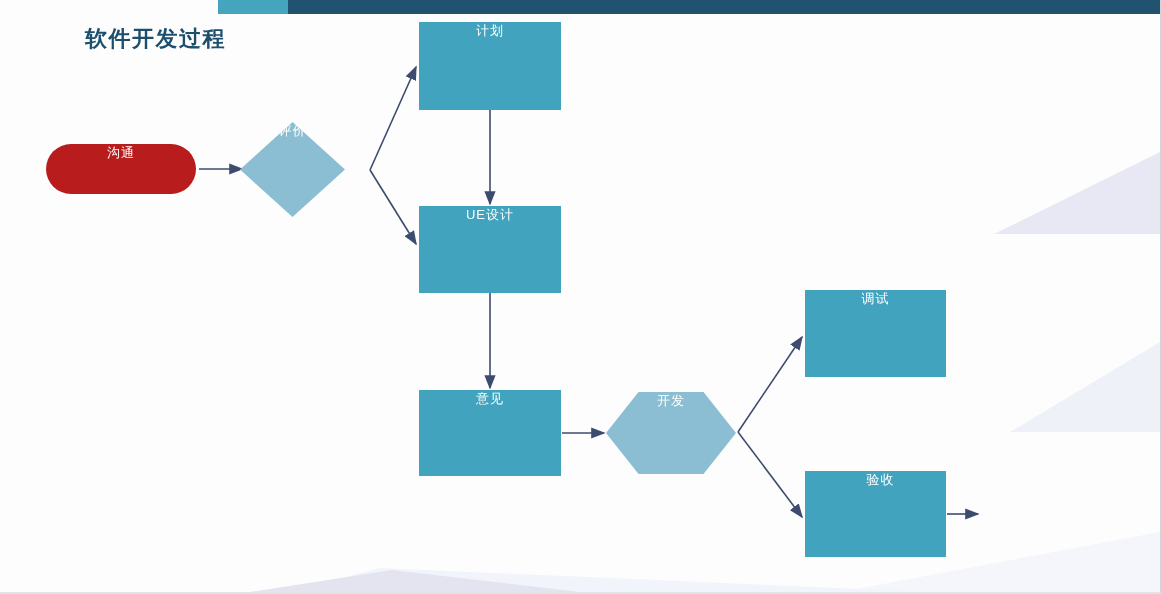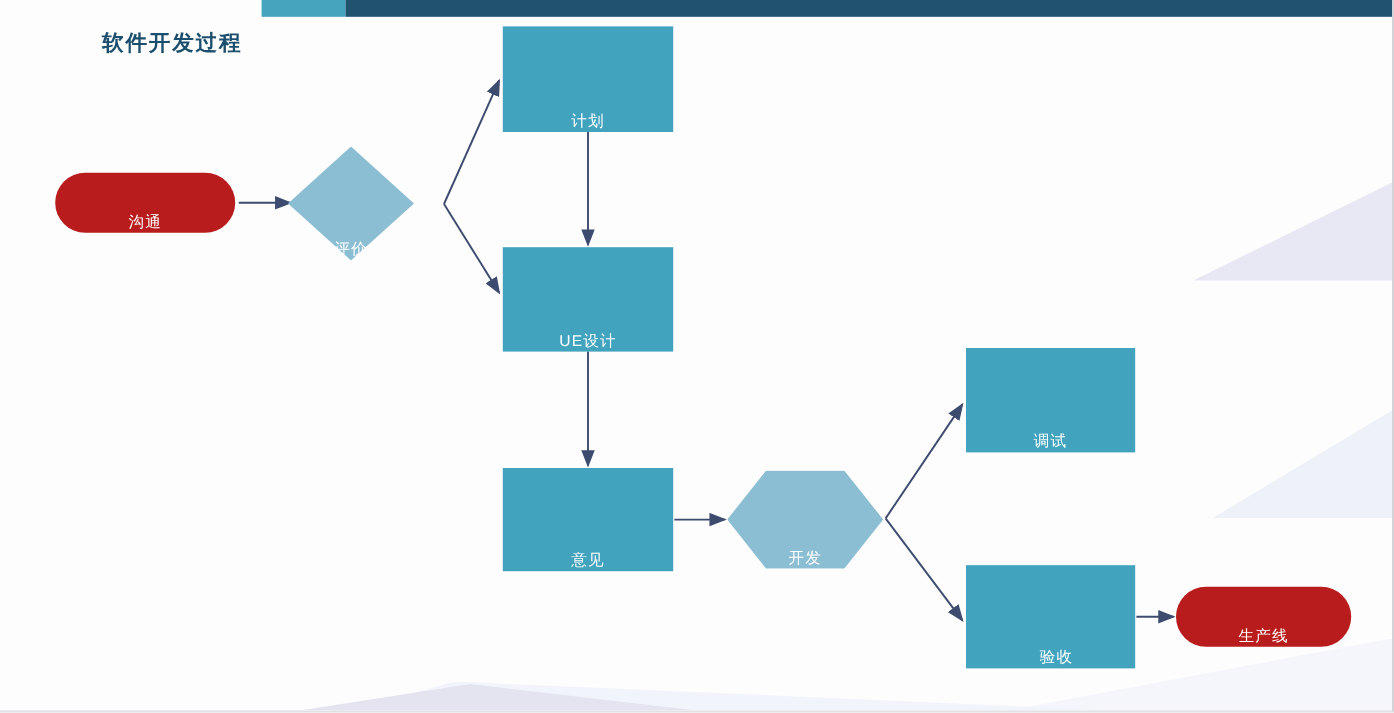--- a/index.html
+++ b/index.html
@@ -65,40 +65,40 @@
     width: 320px; height: 60px;
     background: #f4f6fc;
     clip-path: polygon(100% 0%, 100% 100%, 0% 100%);
   }
 
   
   .title {
     position: absolute;
     left: 85px;
     top: 24px;
-    font-size: 18px;
+    font-size: 22px;
     font-weight: bold;
     color: #1c4f6e;
     letter-spacing: 1.5px;
     white-space: nowrap;
   }
 
   
   #connectors {
     position: absolute;
     left: 0; top: 0;
     width: 1162px;
     height: 594px;
   }
 
   
   .node {
     position: absolute;
     display: flex;
-    align-items: flex-end;
+    align-items: flex-start;
     justify-content: center;
     color: #ffffff;
     font-size: 13px;
     letter-spacing: 1px;
     box-sizing: border-box;
     text-align: center;
   }
   .node-pill {
     background: #b91c1c;
     border-radius: 999px;
@@ -196,17 +196,14 @@
   </div>
 
   <div class="node node-rect" style="left:805px; top:290px; width:141px; height:87px;">
     <span class="label">调试</span>
   </div>
 
   <div class="node node-rect" style="left:805px; top:471px; width:141px; height:86px;padding-left:10px;">
     <span class="label">验收</span>
   </div>
 
-  <div class="node node-pill" style="left:980px; top:489px; width:146px; height:50px;">
-    <span class="label">生产线</span>
-  </div>
 
 </div>
 
 </body></html>

